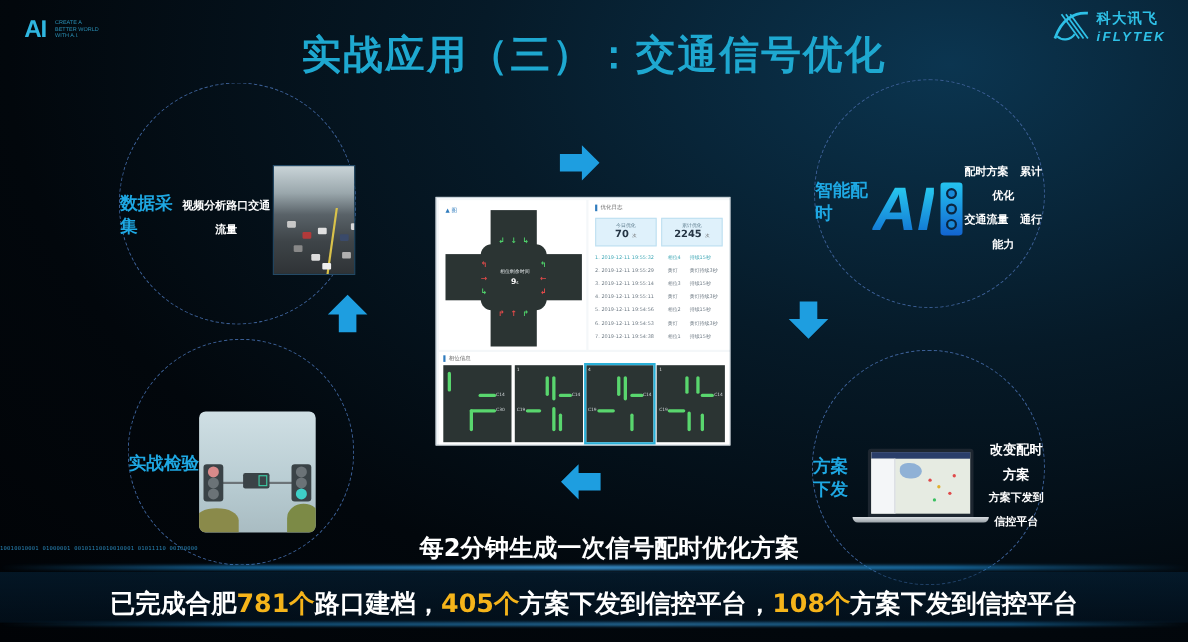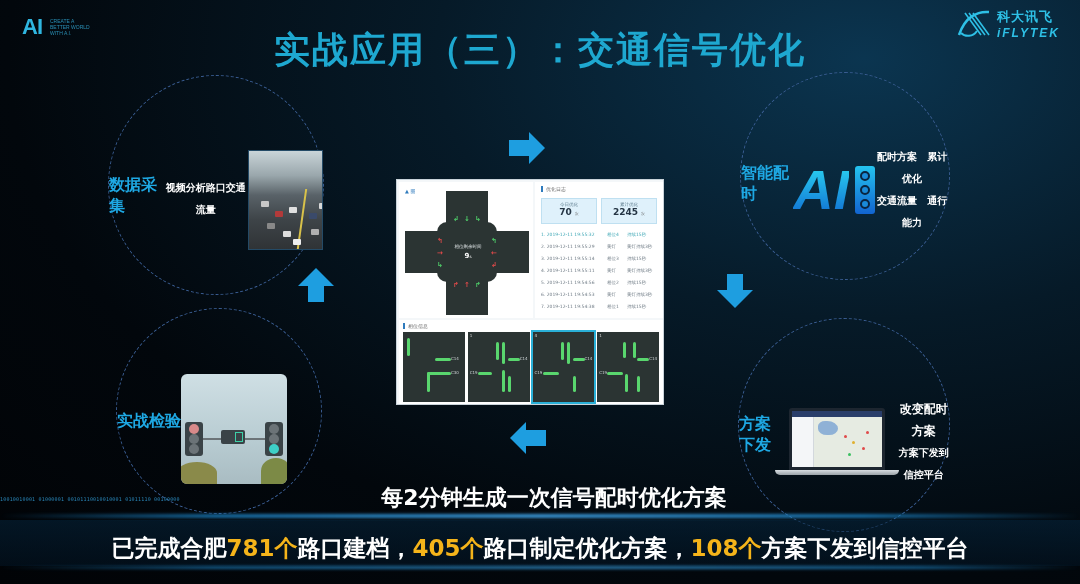--- a/index.html
+++ b/index.html
@@ -358,14 +358,14 @@
     </div>
   </div>
 </div>
 
 <div class="abs band"></div>
 <div class="abs binary">10010010001      01000001 00101110010010001 01011110 00100000</div>
 <div class="abs glow1"></div>
 <div class="abs glow2"></div>
 <div class="abs subtitle">每2分钟生成一次信号配时优化方案</div>
 <div class="abs summary">
-  <span>已完成合肥</span><span class="num">781个</span><span>路口建档，</span><span class="num">405个</span><span>路口制定优化方案，</span><span class="num">108个</span><span>方案下发到信控平台</span>
+  <span>已完成合肥</span><span class="num">781个</span><span>路口建档，</span><span class="num">405个</span><span>方案下发到信控平台，</span><span class="num">108个</span><span>方案下发到信控平台</span>
 </div>
 
 </body></html>

